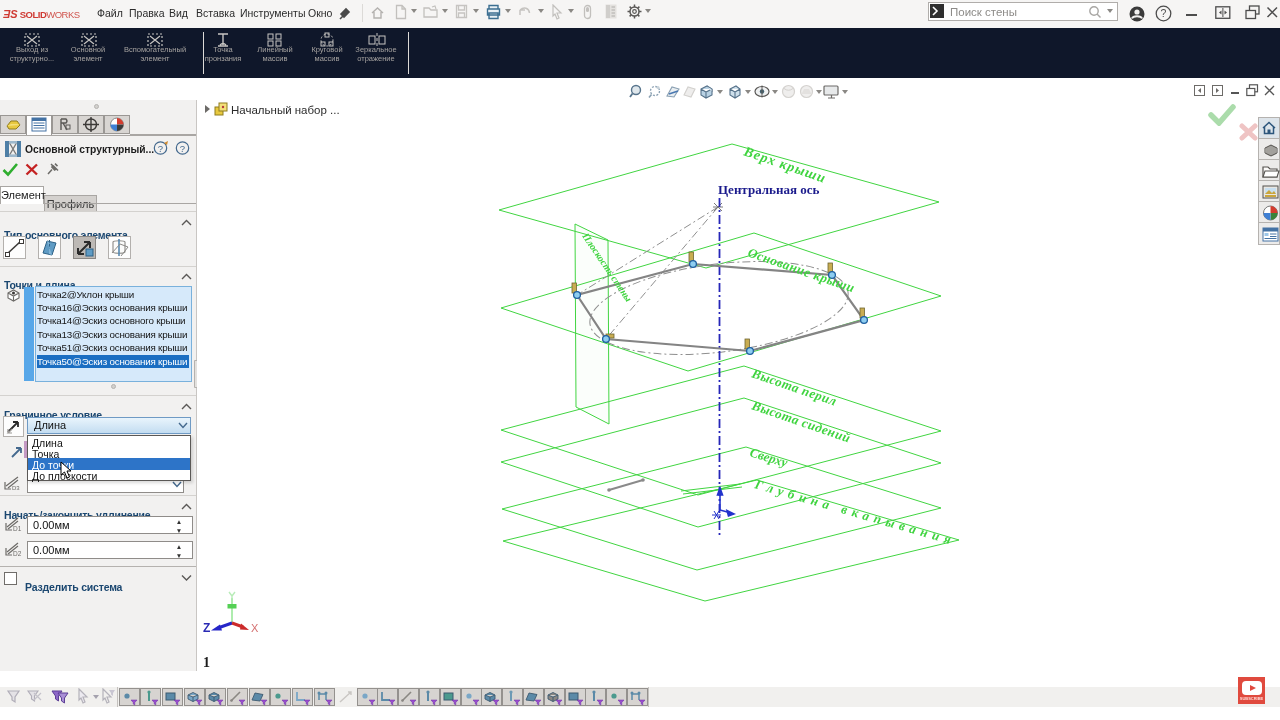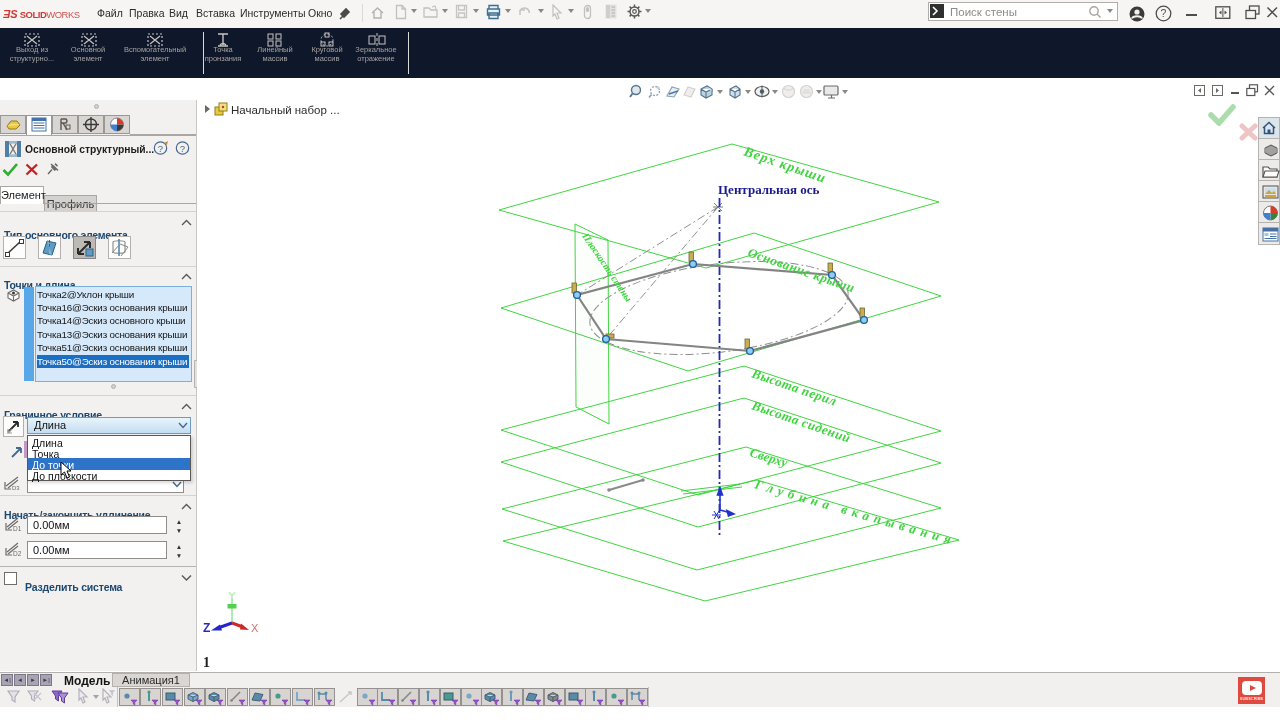--- a/index.html
+++ b/index.html
@@ -16,21 +16,21 @@
 #tabrow{position:absolute;left:0;top:78px;width:1280px;height:22px;background:#f2f1f0;border-bottom:1px solid #c8c6c3;}
 .rtab{position:absolute;top:1px;height:21px;background:#dbd8d5;border:1px solid #a9a6a3;border-bottom:none;font-size:10.5px;color:#2b2b2b;text-align:center;line-height:20px;border-radius:2px 2px 0 0;white-space:nowrap;overflow:hidden;}
 .rtab.active{background:#fff;font-weight:bold;height:22px;z-index:3;}
 
 #lpanel{position:absolute;left:0;top:100px;width:197px;height:571px;background:#f2f1f0;border-right:1px solid #c9c6c3;}
 .ptab{position:absolute;top:15px;width:26px;height:19px;background:#d8d5d2;border:1px solid #9a9794;}
 .sechead{font-weight:bold;font-size:10.5px;color:#1b4770;position:absolute;letter-spacing:-0.2px;margin-top:8px;}
 .typebtn{position:absolute;top:136px;width:23px;height:23px;background:#fdfdfd;border:1px solid #b3b0ad;}
 .lrow{position:absolute;left:4px;width:153px;height:13px;font-size:9.8px;color:#141414;line-height:13px;white-space:nowrap;overflow:hidden;letter-spacing:-0.2px;}
 .spin{position:absolute;width:14px;height:9px;font-size:6.5px;color:#333;text-align:center;line-height:9px;}
-.field{position:absolute;left:27px;width:140px;height:18px;background:#fff;border:1px solid #8f8c89;font-size:11px;color:#111;line-height:16px;padding-left:5px;}
+.field{position:absolute;left:27px;width:166px;height:18px;background:#fff;border:1px solid #8f8c89;font-size:11px;color:#111;line-height:16px;padding-left:5px;}
 
 #modeltabs{position:absolute;left:0;top:672px;width:1280px;height:15px;background:#f1f0ee;}
 #btoolbar{position:absolute;left:0;top:687px;width:1280px;height:20px;background:#f1f0ee;}
 .bbtn{position:absolute;top:1px;width:21px;height:18px;background:#d7d4d1;border:1px solid #94918e;}
 #statusbar{position:absolute;left:0;top:707px;width:1280px;height:13px;background:#f2f1f0;border-top:1px solid #cfccc9;font-size:11px;color:#1c1c1c;}
 
 #taskpane{position:absolute;left:1258px;top:117px;width:22px;height:128px;background:#ecebea;border:1px solid #b5b2af;}
 .tcell{width:20px;height:21px;border-bottom:1px solid #b5b2af;position:relative;}
 </style></head><body>
 <div id="page">
@@ -551,29 +551,20 @@
           <path d="M9.5 9 L9.5 16 A7 7 0 0 1 2.5 9 Z" fill="#3f7fd4"></path>
         </svg></div>
  <div class="tcell" style="border-bottom:none;"><svg width="20" height="20" style="margin:2px;">
           <rect x="2" y="3" width="15" height="13" fill="#fff" stroke="#4472a4"></rect>
           <rect x="2" y="3" width="15" height="3.5" fill="#4472a4"></rect>
           <rect x="3.5" y="8" width="4" height="3" fill="#9cc6e8"></rect>
           <path d="M9 9 H15.5 M9 11.5 H15.5 M3.5 13.5 H15.5" stroke="#4472a4" stroke-width="1.1"></path>
         </svg></div>
 </div>
 
-<div id="modeltabs" style="border-top:1px solid #b3b0ad;">
-<div class="abs" style="left:1px;top:1px;width:12px;height:12px;background:#a8a4b2;border:1px solid #7d7889;color:#3d3852;font-size:6px;text-align:center;line-height:11px;">◄|</div>
-<div class="abs" style="left:14px;top:1px;width:12px;height:12px;background:#a8a4b2;border:1px solid #7d7889;color:#3d3852;font-size:6px;text-align:center;line-height:11px;">◄</div>
-<div class="abs" style="left:27px;top:1px;width:12px;height:12px;background:#a8a4b2;border:1px solid #7d7889;color:#3d3852;font-size:6px;text-align:center;line-height:11px;">►</div>
-<div class="abs" style="left:40px;top:1px;width:12px;height:12px;background:#a8a4b2;border:1px solid #7d7889;color:#3d3852;font-size:6px;text-align:center;line-height:11px;">►|</div>
-
- <div class="abs" style="left:64px;top:1px;font-size:12px;font-weight:bold;color:#141414;">Модель</div>
- <div class="abs" style="left:112px;top:0px;width:78px;height:14px;background:#d9d6d3;border:1px solid #b3b0ad;font-size:11px;color:#2b2b2b;text-align:center;line-height:13px;">Анимация1</div>
-</div>
 
 <div id="btoolbar">
  <svg class="abs" style="left:6px;top:2px;" width="16" height="15">
         <path d="M2 2 H13 L9 8 V13 L6 11 V8 Z" stroke="#b0adb8" stroke-width="1.2" fill="#e4e2e6"></path>
       </svg>
  <svg class="abs" style="left:26px;top:2px;" width="18" height="15">
         <path d="M2 2 H12 L8.5 7 V12 L5.5 10 V7 Z" stroke="#b0adb8" stroke-width="1.1" fill="#e4e2e6"></path>
         <path d="M8 4 L15 11 M15 4 L8 11" stroke="#c4c2ca" stroke-width="1.2"></path>
       </svg>
  <svg class="abs" style="left:50px;top:1px;" width="20" height="17">

